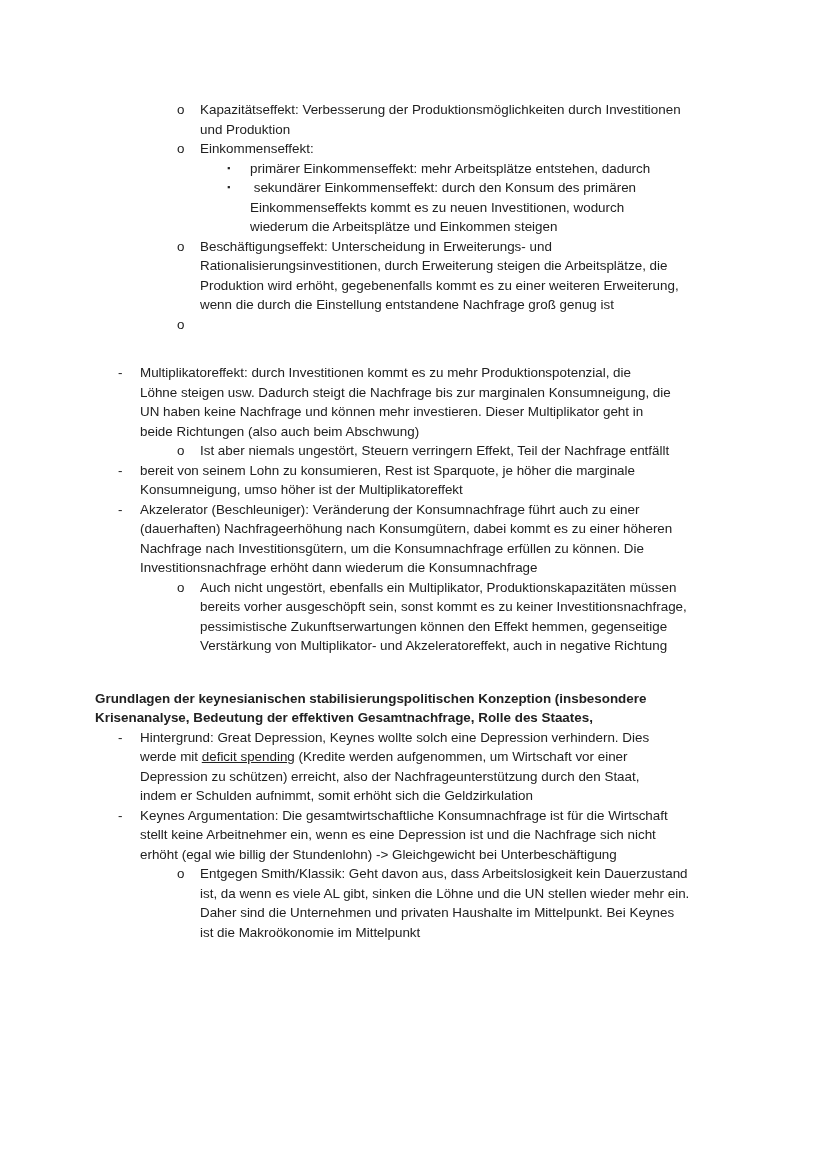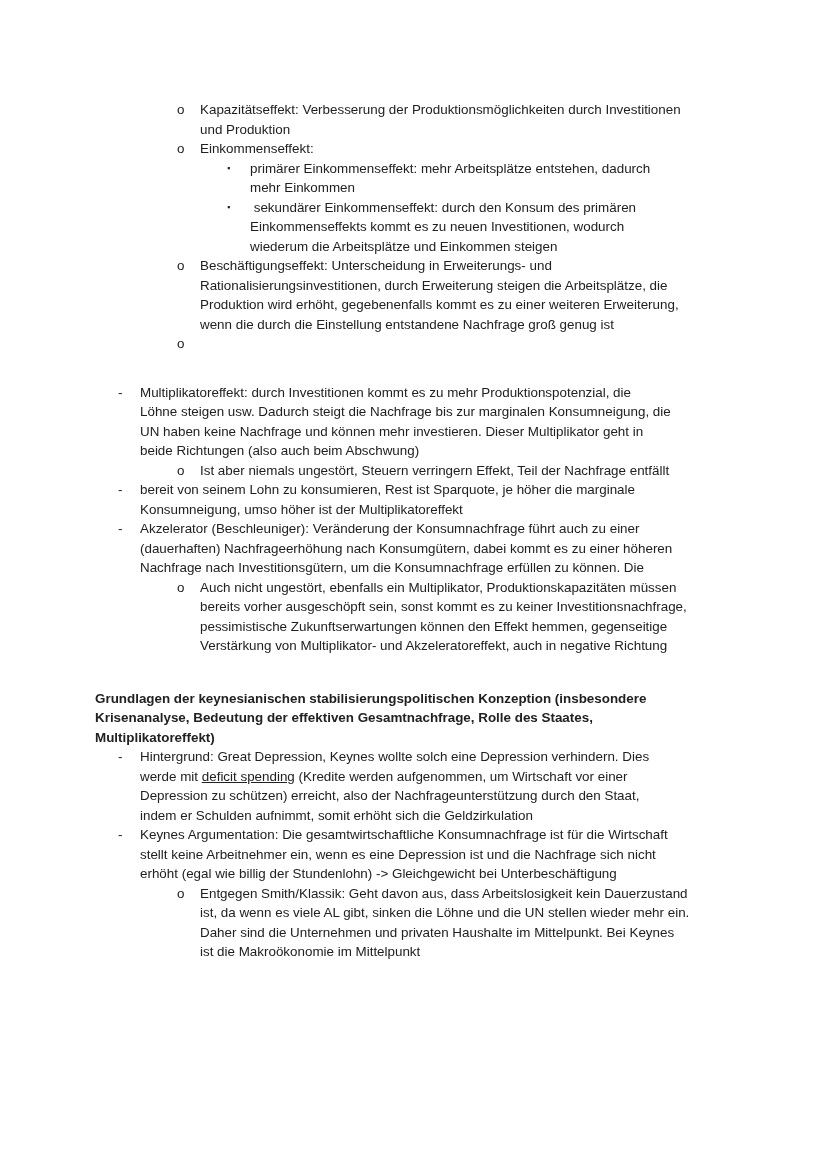--- a/index.html
+++ b/index.html
@@ -63,21 +63,20 @@
       <div class="item level-2">
         <span class="marker m2">o</span>
         <div class="text">
           <div class="line"><span>Einkommenseffekt:</span></div>
         </div>
       </div>
       <div class="item level-3">
         <span class="marker m3">▪</span>
         <div class="text">
           <div class="line"><span>primärer Einkommenseffekt: mehr Arbeitsplätze entstehen, dadurch</span></div>
-          <div class="line"><span>mehr Einkommen</span></div>
         </div>
       </div>
       <div class="item level-3">
         <span class="marker m3">▪</span>
         <div class="text">
           <div class="line"><span> sekundärer Einkommenseffekt: durch den Konsum des primären</span></div>
           <div class="line"><span>Einkommenseffekts kommt es zu neuen Investitionen, wodurch</span></div>
           <div class="line"><span>wiederum die Arbeitsplätze und Einkommen steigen</span></div>
         </div>
       </div>
@@ -118,37 +117,37 @@
           <div class="line"><span>bereit von seinem Lohn zu konsumieren, Rest ist Sparquote, je höher die marginale</span></div>
           <div class="line"><span>Konsumneigung, umso höher ist der Multiplikatoreffekt</span></div>
         </div>
       </div>
       <div class="item level-1">
         <span class="marker m1">-</span>
         <div class="text">
           <div class="line"><span>Akzelerator (Beschleuniger): Veränderung der Konsumnachfrage führt auch zu einer</span></div>
           <div class="line"><span>(dauerhaften) Nachfrageerhöhung nach Konsumgütern, dabei kommt es zu einer höheren</span></div>
           <div class="line"><span>Nachfrage nach Investitionsgütern, um die Konsumnachfrage erfüllen zu können. Die</span></div>
+          <div class="line"><span>Investitionsnachfrage erhöht dann wiederum die Konsumnachfrage</span></div>
         </div>
       </div>
       <div class="item level-2">
         <span class="marker m2">o</span>
         <div class="text">
           <div class="line"><span>Auch nicht ungestört, ebenfalls ein Multiplikator, Produktionskapazitäten müssen</span></div>
           <div class="line"><span>bereits vorher ausgeschöpft sein, sonst kommt es zu keiner Investitionsnachfrage,</span></div>
           <div class="line"><span>pessimistische Zukunftserwartungen können den Effekt hemmen, gegenseitige</span></div>
           <div class="line"><span>Verstärkung von Multiplikator- und Akzeleratoreffekt, auch in negative Richtung</span></div>
         </div>
       </div>
       <div class="gap-large"></div>
       <div class="heading">
         <div class="text">
           <div class="line"><span>Grundlagen der keynesianischen stabilisierungspolitischen Konzeption (insbesondere</span></div>
           <div class="line"><span>Krisenanalyse, Bedeutung der effektiven Gesamtnachfrage, Rolle des Staates,</span></div>
-          <div class="line"><span>Multiplikatoreffekt)</span></div>
         </div>
       </div>
       <div class="item level-1">
         <span class="marker m1">-</span>
         <div class="text">
           <div class="line"><span>Hintergrund: Great Depression, Keynes wollte solch eine Depression verhindern. Dies</span></div>
           <div class="line"><span>werde mit </span><span class="u">deficit spending</span><span> (Kredite werden aufgenommen, um Wirtschaft vor einer</span></div>
           <div class="line"><span>Depression zu schützen) erreicht, also der Nachfrageunterstützung durch den Staat,</span></div>
           <div class="line"><span>indem er Schulden aufnimmt, somit erhöht sich die Geldzirkulation</span></div>
         </div>

